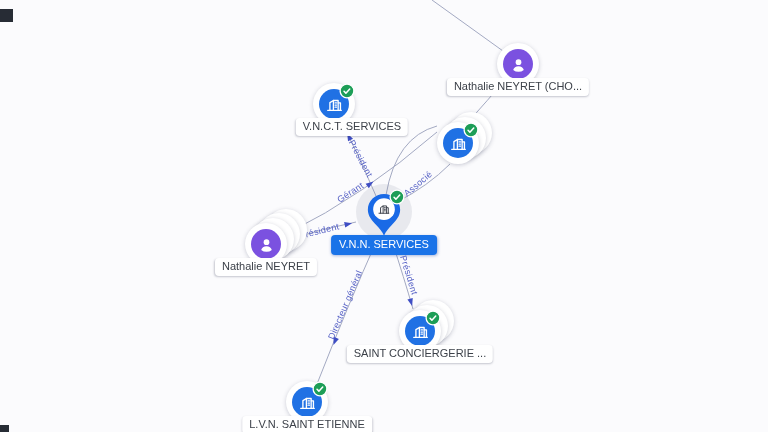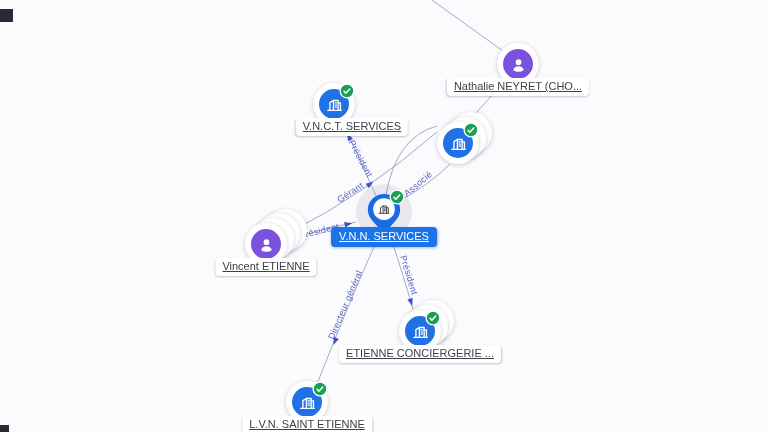--- a/index.html
+++ b/index.html
@@ -14,21 +14,21 @@
   .halo{position:absolute;left:0;top:1px;width:56px;height:56px;border-radius:50%;background:var(--halo,rgba(120,125,150,.14));transform:translate(-50%,-50%);}
   .stack-circle,.disc{position:absolute;left:0;top:0;width:42px;height:42px;border-radius:50%;background:#fff;box-shadow:0 1px 4px rgba(55,60,90,.25);transform:translate(-50%,-50%);}
   .inner{position:absolute;left:50%;top:50%;width:30px;height:30px;border-radius:50%;transform:translate(-50%,-50%);display:flex;align-items:center;justify-content:center;}
   .inner.company{background:var(--company-blue,#2071e4);}
   .inner.person{background:var(--person-purple,#7b51e0);}
   .inner svg{width:19px;height:19px;display:block;}
   .badge{position:absolute;width:16px;height:16px;transform:translate(-50%,-50%);}
   .badge svg{width:100%;height:100%;display:block;}
   .pin{position:absolute;width:38px;height:48px;transform:translate(-50%,0);}
   .pin svg{width:100%;height:100%;display:block;}
-  .chip{position:absolute;transform:translateX(-50%);background:var(--chip-bg,#fff);color:var(--chip-text,#3c4149);font-size:11px;line-height:13px;padding:2px 7px 3px;border-radius:4px;white-space:nowrap;box-shadow:0 1px 2px rgba(40,45,70,.25);text-decoration:underline;}
+  .chip{position:absolute;transform:translateX(-50%);background:var(--chip-bg,#fff);color:var(--chip-text,#3c4149);font-size:11px;line-height:13px;padding:2px 7px 3px;border-radius:4px;white-space:nowrap;box-shadow:0 1px 2px rgba(40,45,70,.25);}
   .chip-center{background:var(--center-chip-bg,#1a73e8);color:var(--center-chip-text,#fff);padding:3px 8px 4px;box-shadow:0 1px 3px rgba(20,60,160,.35);}
   .artifact{position:absolute;background:var(--artifact,#272c35);}
 </style>
 </head>
 <body>
 
 <div class="stage">
   <svg id="edge-svg" width="768" height="432" viewBox="0 0 768 432">
       <path class="edge-line" d="M376,196 Q361,160 344,127"></path>
       <path class="edge-arrow" d="M4.2 0 L-3.4 -2.8 L-3.4 2.8 Z" transform="translate(349,137) rotate(-117)"></path>
@@ -189,22 +189,22 @@
           <svg viewBox="0 0 20 20">
             <circle cx="10" cy="10" r="8.6" fill="#1d9e57" stroke="#fff" stroke-width="1.7"></circle>
             <path d="M6.3 10.4l2.3 2.3 4.8-5.2" fill="none" stroke="#fff" stroke-width="1.9" stroke-linecap="round" stroke-linejoin="round"></path>
           </svg>
         </div>
       </div>
     </div>
   <div id="chips-layer">
       <div class="chip" style="left:352px;top:118px">V.N.C.T. SERVICES</div>
       <div class="chip" style="left:518px;top:78px">Nathalie NEYRET (CHO...</div>
-      <div class="chip chip-center" style="left:384px;top:227px">V.N.N. SERVICES</div>
-      <div class="chip" style="left:266px;top:258px">Vincent ETIENNE</div>
-      <div class="chip" style="left:420px;top:345px">ETIENNE CONCIERGERIE ...</div>
+      <div class="chip chip-center" style="left:384px;top:235px">V.N.N. SERVICES</div>
+      <div class="chip" style="left:266px;top:258px">Nathalie NEYRET</div>
+      <div class="chip" style="left:420px;top:345px">SAINT CONCIERGERIE ...</div>
       <div class="chip" style="left:307px;top:416px">L.V.N. SAINT ETIENNE</div>
     </div>
   <div id="artifacts">
       <div class="artifact" style="left:0px;top:9px;width:13px;height:13px"></div>
       <div class="artifact" style="left:0px;top:425px;width:9px;height:7px"></div>
     </div>
 </div>
 
 </body></html>

